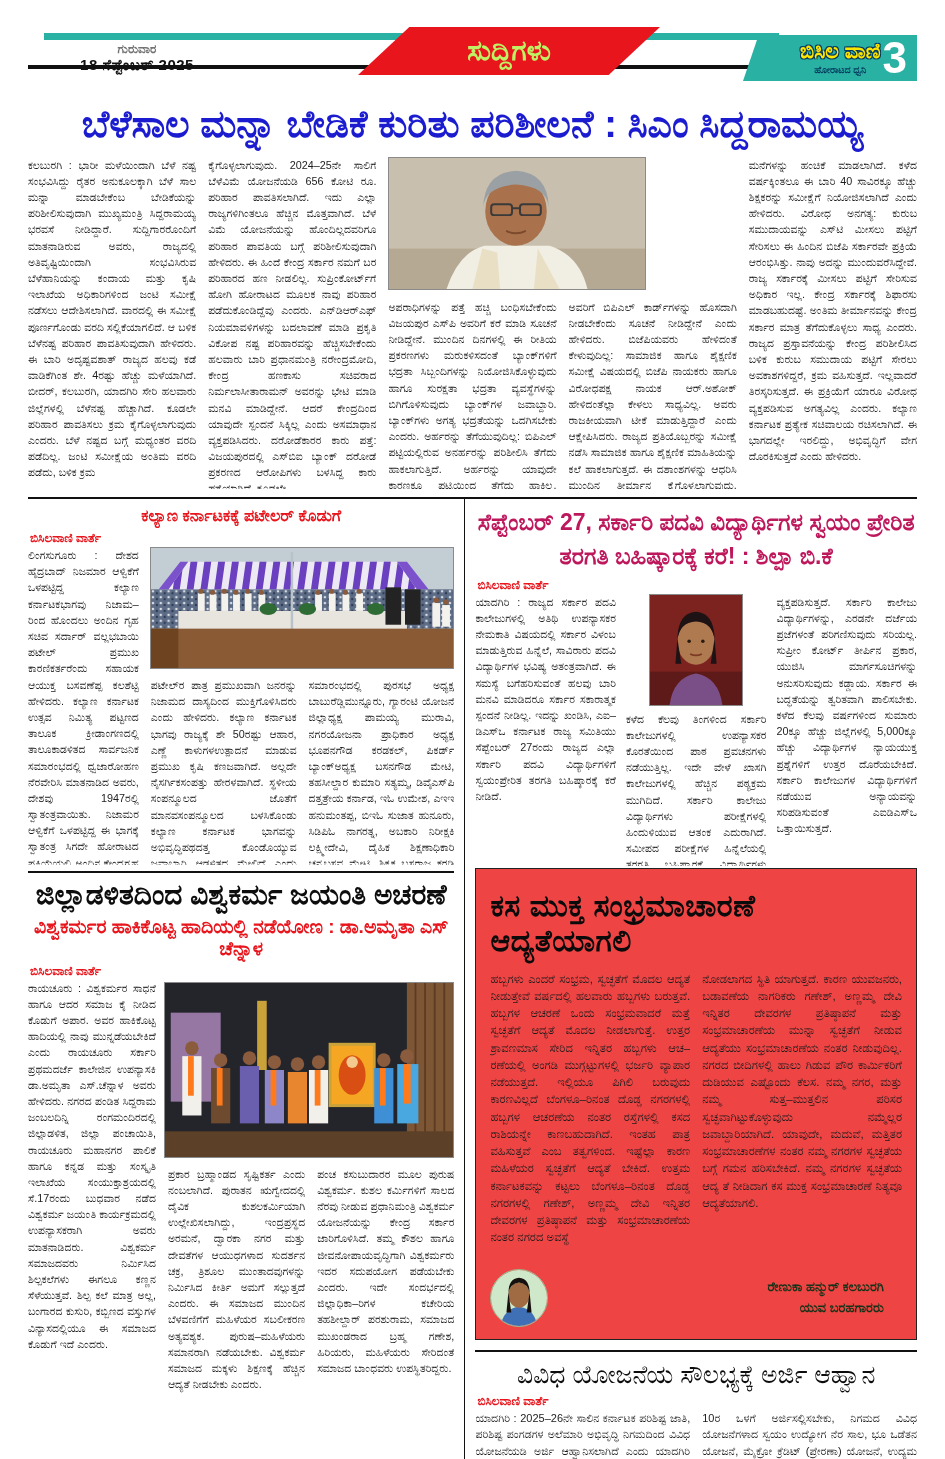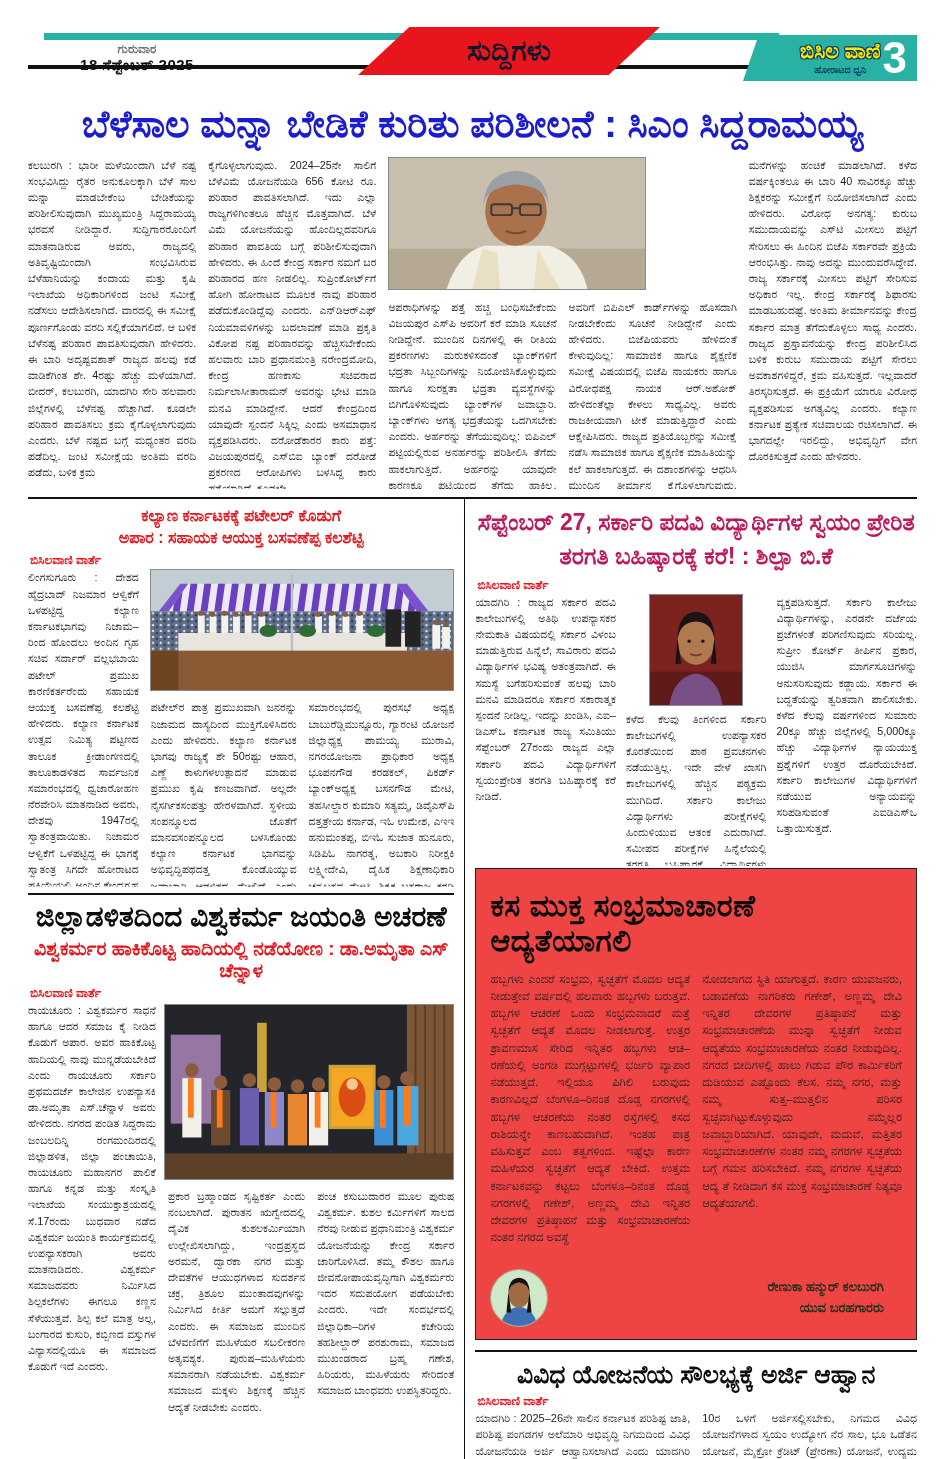--- a/index.html
+++ b/index.html
@@ -9,21 +9,21 @@
 
   
   .hdr { position:relative; height:72px; }
   .teal-bar { position:absolute; left:16px; top:8px; width:735px; height:7px; background:#29b2a4; }
   .date-block { position:absolute; left:14px; top:17px; width:190px; text-align:center; }
   .date-day { color:#737373; font-weight:bold; font-size:12px; }
   .date-full { color:#111; font-weight:bold; font-size:15px; letter-spacing:.5px; }
   .hdr-rule { position:absolute; left:0; top:40px; width:752px; height:3.5px; background:#111; }
   .section-banner { position:absolute; left:330px; top:2px; width:302px; height:48px; background:#e8151c;
        clip-path:polygon(17% 0,100% 0,83% 100%,0 100%); display:flex; align-items:center; justify-content:center; }
-  .section-banner span { color:#0f172a; font-weight:bold; font-size:28px; }
+  .section-banner span { color:#bef264; font-weight:bold; font-size:28px; }
   .masthead { position:absolute; right:0; top:10px; width:174px; height:46px; background:#29b2a4;
        clip-path:polygon(9% 0,100% 0,100% 100%,0 100%); display:flex; align-items:center; justify-content:flex-end; padding:2px 10px 2px 14px; }
   .mast-txt { text-align:center; margin-right:2px; }
   .mast-title { color:#ffe600; font-weight:bold; font-size:21px; line-height:1;
        text-shadow:-1px -1px 0 #063a5e,1px -1px 0 #063a5e,-1px 1px 0 #063a5e,1px 1px 0 #063a5e; }
   .mast-tag { color:#063a5e; font-weight:bold; font-size:9.5px; margin-top:3px; }
   .page-num { color:#fff; font-weight:bold; font-size:44px; line-height:.9; }
 
   
   .byline { color:#e8151c; font-weight:bold; font-size:12px; margin:4px 0 2px 2px; }
@@ -70,21 +70,21 @@
   .art4-head { font-size:30px; font-weight:bold; color:#0b0b0b; letter-spacing:.5px; }
   .art4-body { height:292px; margin-top:12px; }
   .art4-body .col { font-size:11.5px; }
   .author-row { display:flex; justify-content:space-between; align-items:center; gap:14px; margin:6px 18px 2px 0; }
   .author-photo { width:58px; height:58px; border-radius:50%; overflow:hidden; border:1px solid #9bb890; flex:none; }
   .author-photo svg { display:block; width:100%; height:100%; }
   .author-name { font-weight:bold; font-size:13px; color:#143318; text-align:right; line-height:1.6; }
 
   
   .art6 { border-top:2.5px solid #111; margin-top:10px; padding-top:8px; }
-  .art6-head { font-size:25px; font-weight:bold; color:#0d0d0d; text-align:center; }
+  .art6-head { font-size:25px; font-weight:normal; color:#0d0d0d; text-align:center; }
   .art6-body { height:118px; margin-top:2px; }
   .art6-body .col { font-size:11px; }
 </style>
 </head>
 <body>
 
 <div class="page">
 
   <div class="hdr">
     <div class="teal-bar"></div>
@@ -131,21 +131,20 @@
     </div>
   </section>
 
   <div class="lower">
 
     <div class="half-left">
 
       <section>
         <h2 class="art2-head">
           <span>ಕಲ್ಯಾಣ ಕರ್ನಾಟಕಕ್ಕೆ ಪಟೇಲರ್ ಕೊಡುಗೆ</span><br>
-          <span>ಅಪಾರ : ಸಹಾಯಕ ಆಯುಕ್ತ ಬಸವಣೆಪ್ಪ ಕಲಶೆಟ್ಟಿ</span>
         </h2>
         <div class="byline">ಬಿಸಿಲವಾಣಿ ವಾರ್ತೆ</div>
         <div class="cols art2-body">
           <div class="col col1">ಲಿಂಗಸುಗೂರು : ದೇಶದ ಹೈದ್ರಬಾದ್ ನಿಜಮಾರ ಆಳ್ವಿಕೆಗೆ ಒಳಪಟ್ಟಿದ್ದ ಕಲ್ಯಾಣ ಕರ್ನಾಟಕಭಾಗವು ನಿಜಾಮ–ರಿಂದ ಹೊಂದಲು ಅಂದಿನ ಗೃಹ ಸಚಿವ ಸರ್ದಾರ್ ವಲ್ಲಭಬಾಯಿ ಪಟೇಲ್ ಪ್ರಮುಖ ಕಾರಣಿಕರ್ತರೆಂದು ಸಹಾಯಕ ಆಯುಕ್ತ ಬಸವಣೆಪ್ಪ ಕಲಶೆಟ್ಟಿ ಹೇಳಿದರು. ಕಲ್ಯಾಣ ಕರ್ನಾಟಕ ಉತ್ಸವ ನಿಮಿತ್ಯ ಪಟ್ಟಣದ ತಾಲೂಕ ಕ್ರೀಡಾಂಗಣದಲ್ಲಿ ತಾಲೂಕಾಡಳಿತದ ಸಾರ್ವಜನಿಕ ಸಮಾರಂಭದಲ್ಲಿ ಧ್ವಜಾರೋಹಣ ನೆರವೇರಿಸಿ ಮಾತನಾಡಿದ ಅವರು, ದೇಶವು 1947ರಲ್ಲಿ ಸ್ವಾತಂತ್ರವಾಯಿತು. ನಿಜಾಮರ ಆಳ್ವಿಕೆಗೆ ಒಳಪಟ್ಟಿದ್ದ ಈ ಭಾಗಕ್ಕೆ ಸ್ವಾತಂತ್ರ ಸಿಗದೇ ಹೋರಾಟದ ಪ್ರಕ್ರಿಯೆಯಲ್ಲಿ ಅಂದಿನ ಕೇಂದ್ರಗೃಹ ಸಚಿವರ ಪಾತ್ರ ಪ್ರಮುಖವಾಯಿತು ಎಂದರು.</div>
           <div class="col col2">ಪಟೇಲ್‌ರ ಪಾತ್ರ ಪ್ರಮುಖವಾಗಿ ಜನರನ್ನು ನಿಜಾಮದ ದಾಸ್ಯದಿಂದ ಮುಕ್ತಿಗೊಳಿಸಿದರು ಎಂದು ಹೇಳಿದರು. ಕಲ್ಯಾಣ ಕರ್ನಾಟಕ ಭಾಗವು ರಾಜ್ಯಕ್ಕೆ ಶೇ 50ರಷ್ಟು ಆಹಾರ, ಎಣ್ಣೆ ಕಾಳುಗಳಉತ್ಪಾದನೆ ಮಾಡುವ ಪ್ರಮುಖ ಕೃಷಿ ಕಣಜವಾಗಿದೆ. ಅಲ್ಲದೇ ನೈಸರ್ಗಿಕಸಂಪತ್ತು ಹೇರಳವಾಗಿದೆ. ಸ್ಥಳೀಯ ಸಂಪನ್ಮೂಲದ ಜೊತೆಗೆ ಮಾನವಸಂಪನ್ಮೂಲದ ಬಳಸಿಕೊಂಡು ಕಲ್ಯಾಣ ಕರ್ನಾಟಕ ಭಾಗವನ್ನು ಅಭಿವೃದ್ಧಿಪಥದತ್ತ ಕೊಂಡೊಯ್ಯುವ ಜವಾಬ್ದಾರಿ ಆಡಳಿತದ ಮೇಲಿದೆ ಎಂದು ತಿಳಿಸಿದರು. ಈ ಸಂದರ್ಭದಲ್ಲಿ ಧ್ವಜಾರೋಹಣ</div>
           <div class="col col3">ಸಮಾರಂಭದಲ್ಲಿ ಪುರಸಭೆ ಅಧ್ಯಕ್ಷ ಬಾಬುರೆಡ್ಡಿಮುನ್ನೂರು, ಗ್ಯಾರಂಟಿ ಯೋಜನೆ ಜಿಲ್ಲಾಧ್ಯಕ್ಷ ಪಾಮಯ್ಯ ಮುರಾವಿ, ನಗರಯೋಜನಾ ಪ್ರಾಧಿಕಾರ ಅಧ್ಯಕ್ಷ ಭೂಪನಗೌಡ ಕರಡಕಲ್, ಪಿಕರ್ಡ್ ಬ್ಯಾಂಕ್‌ಅಧ್ಯಕ್ಷ ಬಸನಗೌಡ ಮೇಟಿ, ತಹಸೀಲ್ದಾರ ಕುಮಾರಿ ಸತ್ಯಮ್ಮ, ಡಿವೈಎಸ್‌ಪಿ ದತ್ತತ್ರೇಯ ಕರ್ನಾಡ, ಇಓ ಉಮೇಶ, ಎಇಇ ಹನುಮಂತಪ್ಪ, ಬಿಇಓ ಸುಜಾತ ಹುನೂರು, ಸಿಡಿಪಿಓ ನಾಗರತ್ನ, ಅಬಕಾರಿ ನಿರೀಕ್ಷಕಿ ಲಕ್ಷ್ಮೀದೇವಿ, ದೈಹಿಕ ಶಿಕ್ಷಣಾಧಿಕಾರಿ ಚನ್ನಬಸವ ಮೇಟಿ, ಶಿಕ್ಷಕ ಬಸರಾಜ ಕರಡಿ ಸೇರಿದಂತೆ ಇದ್ದರು.</div>
           <figure class="photo-stage">
             <svg viewBox="0 0 310 122" preserveAspectRatio="none">
               <defs>
                 <pattern id="stripes" width="14" height="14" patternUnits="userSpaceOnUse" patternTransform="rotate(8)">

